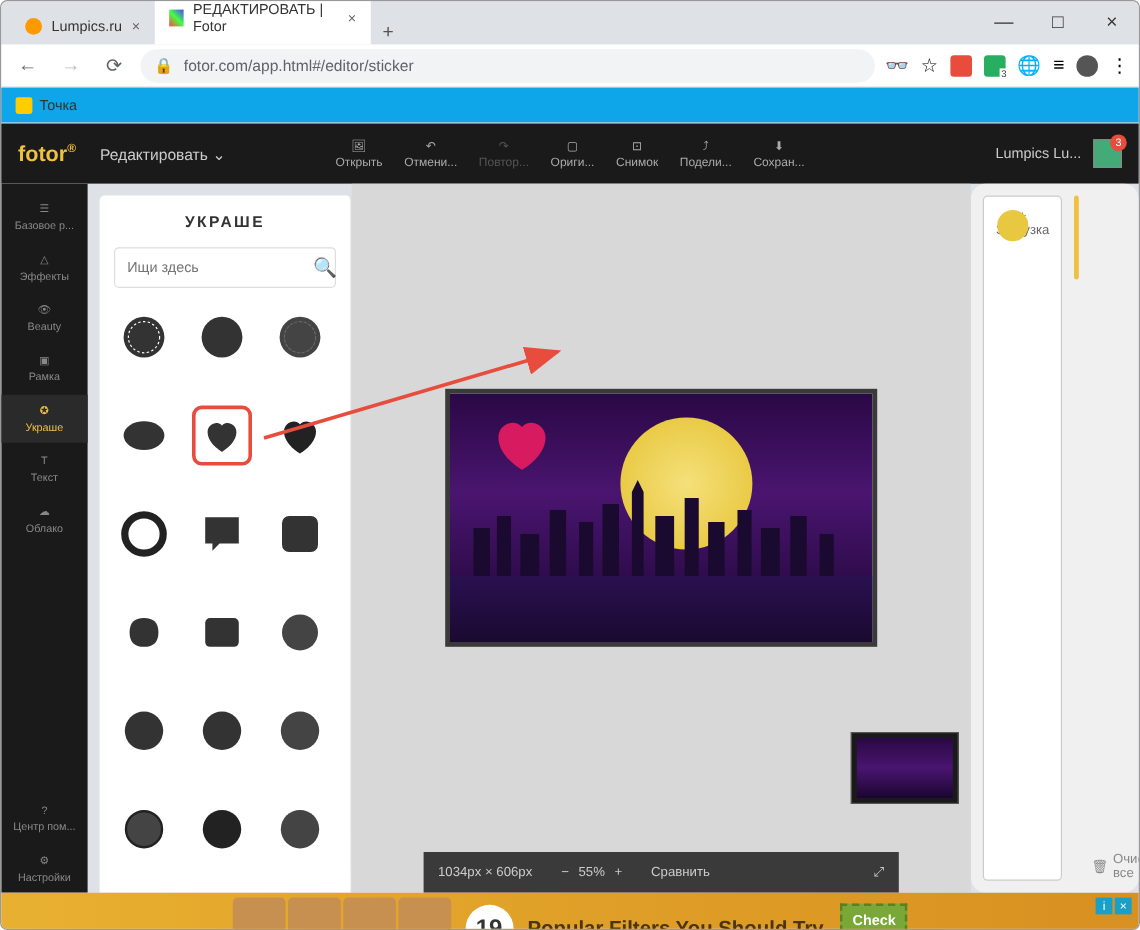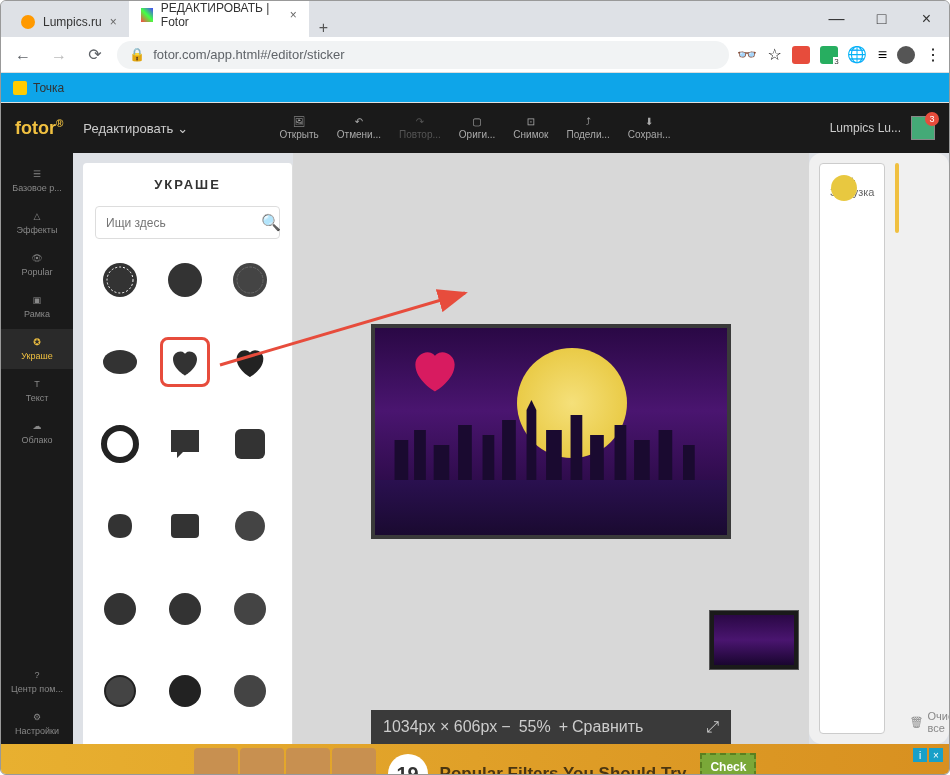--- a/index.html
+++ b/index.html
@@ -53,21 +53,21 @@
 .sticker-cell.highlighted { border: 3px solid #e74c3c; border-radius: 8px; }
 
 .canvas-area { flex: 1; background: #d8d8d8; position: relative; display: flex; flex-direction: column; }
 .canvas-main { flex: 1; display: flex; align-items: center; justify-content: center; position: relative; }
 .canvas-image { width: 360px; height: 215px; background: linear-gradient(180deg, #2a0845 0%, #4a1570 40%, #1a0530 100%); border: 4px solid #3a3a3a; position: relative; overflow: hidden; }
 .moon { position: absolute; width: 110px; height: 110px; background: radial-gradient(circle, #f5e07a 0%, #e8c840 80%); border-radius: 50%; right: 100px; top: 20px; }
 .buildings { position: absolute; bottom: 55px; left: 0; right: 0; height: 80px; }
 .water { position: absolute; bottom: 0; left: 0; right: 0; height: 55px; background: linear-gradient(180deg, #2a1050 0%, #1a0a30 100%); }
 .heart-sticker { position: absolute; left: 30px; top: 12px; }
 
-.canvas-toolbar { height: 34px; background: #3a3a3a; display: flex; align-items: center; padding: 0 12px; gap: 4px; color: #ccc; font-size: 16px; justify-content: center; margin: 0 auto; width: 360px; position: relative; }
+.canvas-toolbar { height: 34px; background: #3a3a3a; display: flex; align-items: center; padding: 0 12px; gap: 24px; color: #ccc; font-size: 11px; justify-content: center; margin: 0 auto; width: 396px; position: relative; }
 .zoom-controls { display: flex; align-items: center; gap: 8px; }
 .minimap { position: absolute; right: 10px; bottom: 40px; width: 90px; height: 60px; background: #1a1a1a; border: 1px solid #555; padding: 4px; }
 .minimap-inner { width: 100%; height: 100%; background: linear-gradient(180deg, #2a0845 0%, #4a1570 50%, #1a0530 100%); }
 
 .right-panel { width: 140px; background: #f0f0f0; padding: 10px; display: flex; flex-direction: row; gap: 10px; border-radius: 13px; }
 .upload-btn { border: 1px solid #ccc; background: #fff; padding: 10px; font-size: 11px; color: #666; text-align: center; border-radius: 4px; }
 .thumb { width: 100%; height: 70px; background: linear-gradient(180deg, #2a0845 0%, #4a1570 50%, #1a0530 100%); border: 2px solid #f0c040; border-radius: 3px; position: relative; }
 .thumb-moon { position: absolute; width: 26px; height: 26px; background: #e8c840; border-radius: 50%; right: 40px; top: 10px; }
 .clear-all { margin-top: auto; font-size: 11px; color: #888; display: flex; align-items: center; gap: 4px; }
 
@@ -187,21 +187,21 @@
         <div class="leftnav-item">
             <span>☰</span>
             <span>Базовое р...</span>
           </div>
         <div class="leftnav-item">
             <span>△</span>
             <span>Эффекты</span>
           </div>
         <div class="leftnav-item">
             <span>👁</span>
-            <span>Popular</span>
+            <span>Beauty</span>
           </div>
         <div class="leftnav-item">
             <span>▣</span>
             <span>Рамка</span>
           </div>
         <div class="leftnav-item active">
             <span>✪</span>
             <span>Украше</span>
           </div>
         <div class="leftnav-item">

